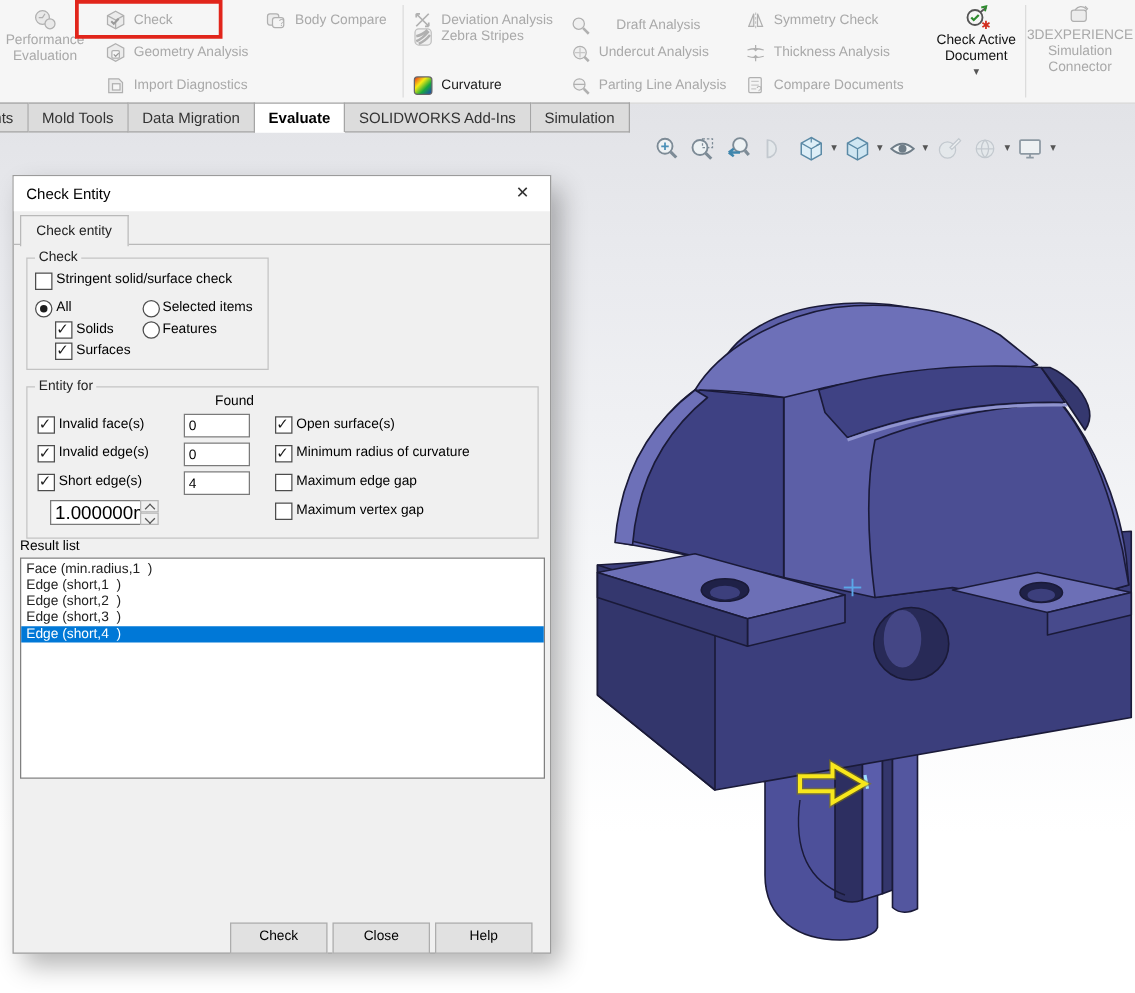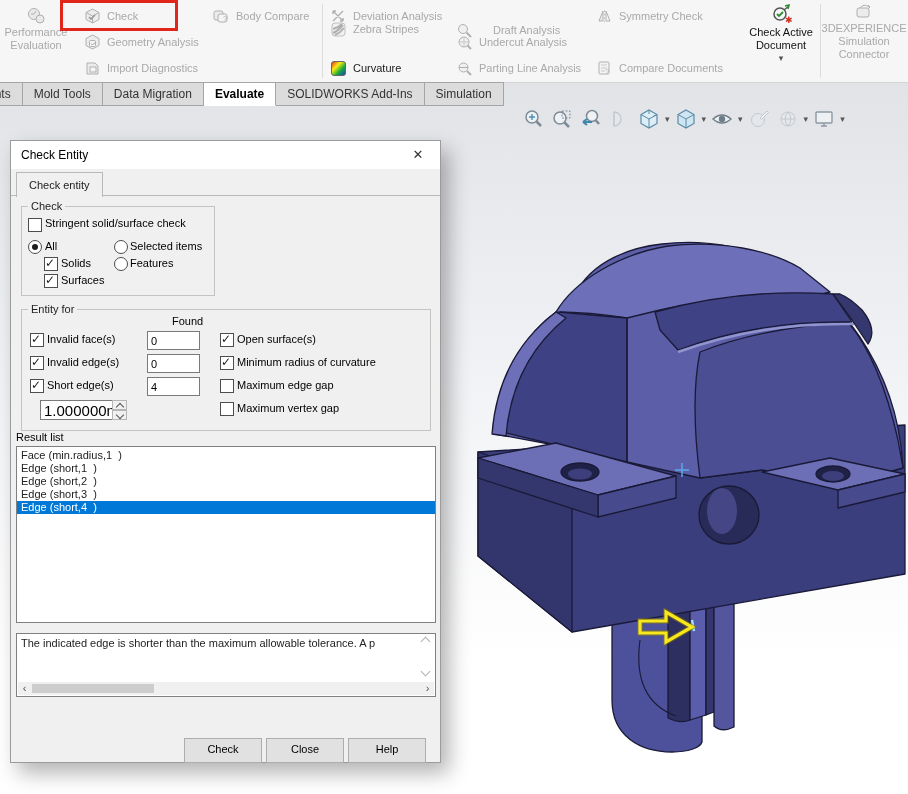--- a/index.html
+++ b/index.html
@@ -210,21 +210,21 @@
               <stop offset="0.35" stop-color="#f7ec13"></stop>
               <stop offset="0.65" stop-color="#19a93c"></stop>
               <stop offset="1" stop-color="#1b39c9"></stop>
             </linearGradient>
           </defs>
           <rect x="1.5" y="1.5" width="14" height="14" rx="2.5" fill="url(#rgrad)" stroke="#666"></rect>
         </svg>
       <span class="rlbl on">Curvature</span>
     </div>
 
-    <div class="rrow" style="left:456px;top:17px;gap:20px;">
+    <div class="rrow" style="left:456px;top:7px;gap:20px;">
       <svg width="17" height="17" viewBox="0 0 17 17">
           <circle cx="7" cy="7" r="4.5" fill="#f0f0f0" stroke="#b0b0b0"></circle>
           <path d="M10.5,10.5 L15,15" stroke="#b0b0b0" stroke-width="2"></path>
         </svg>
       <span class="rlbl">Draft Analysis</span>
     </div>
     <div class="rrow" style="left:456px;top:29px;">
       <svg width="17" height="17" viewBox="0 0 17 17">
           <circle cx="8" cy="8" r="5" fill="#f0f0f0" stroke="#b0b0b0"></circle>
           <path d="M4,8 h8 M8,4 v8" stroke="#c8c8c8"></path>
@@ -241,20 +241,27 @@
       <span class="rlbl">Parting Line Analysis</span>
     </div>
 
     <div class="rrow" style="left:596px;top:3px;">
       <svg width="17" height="17" viewBox="0 0 17 17">
           <path d="M7,3 L3,13 L7,13 Z" fill="#ececec" stroke="#b0b0b0"></path>
           <path d="M10,3 L14,13 L10,13 Z" fill="#f6f6f6" stroke="#b0b0b0"></path>
           <path d="M8.5,2 v13" stroke="#c8c8c8" stroke-dasharray="2,1.5"></path>
         </svg>
       <span class="rlbl">Symmetry Check</span>
+    </div>
+    <div class="rrow" style="left:596px;top:29px;">
+      <svg width="17" height="17" viewBox="0 0 17 17">
+          <path d="M2,6 Q8,4 15,6 M2,11 Q8,13 15,11" stroke="#b0b0b0" fill="none"></path>
+          <path d="M8.5,2 v4 M8.5,15 v-4 M7,5 l1.5,1.5 1.5,-1.5 M7,12 l1.5,-1.5 1.5,1.5" stroke="#b0b0b0" fill="none"></path>
+        </svg>
+      <span class="rlbl">Thickness Analysis</span>
     </div>
     <div class="rrow" style="left:596px;top:55px;">
       <svg width="17" height="17" viewBox="0 0 17 17">
           <rect x="3" y="2" width="10" height="12" rx="1" fill="#f4f4f4" stroke="#b0b0b0"></rect>
           <path d="M5,5 h6 M5,8 h6 M5,11 h4" stroke="#c8c8c8"></path>
           <text x="9" y="14" font-size="8" fill="#b0b0b0">?</text>
         </svg>
       <span class="rlbl">Compare Documents</span>
     </div>
 
@@ -425,33 +432,19 @@
 
     <span class="lab" style="left:5px;top:290px;">Result list</span>
     <div id="listbox">
       <div class="li">Face (min.radius,1  )</div>
       <div class="li">Edge (short,1  )</div>
       <div class="li">Edge (short,2  )</div>
       <div class="li">Edge (short,3  )</div>
       <div class="li selected">Edge (short,4  )</div>
     </div>
 
-    <div id="msgbox">
-      <div id="msgtext">The indicated edge is shorter than the maximum allowable tolerance. A p</div>
-      <span id="vsa-up">
-          <i class="gchev up"></i>
-        </span>
-      <span id="vsa-dn">
-          <i class="gchev dn"></i>
-        </span>
-      <div id="hscroll">
-        <span class="harr" id="harr-l">‹</span>
-        <div id="hthumb"></div>
-        <span class="harr" id="harr-r">›</span>
-      </div>
-    </div>
 
     <div class="btn" style="left:173px;">Check</div>
     <div class="btn" style="left:255px;">Close</div>
     <div class="btn" style="left:337px;">Help</div>
   </div>
 
 </div>
 
 </body></html>

